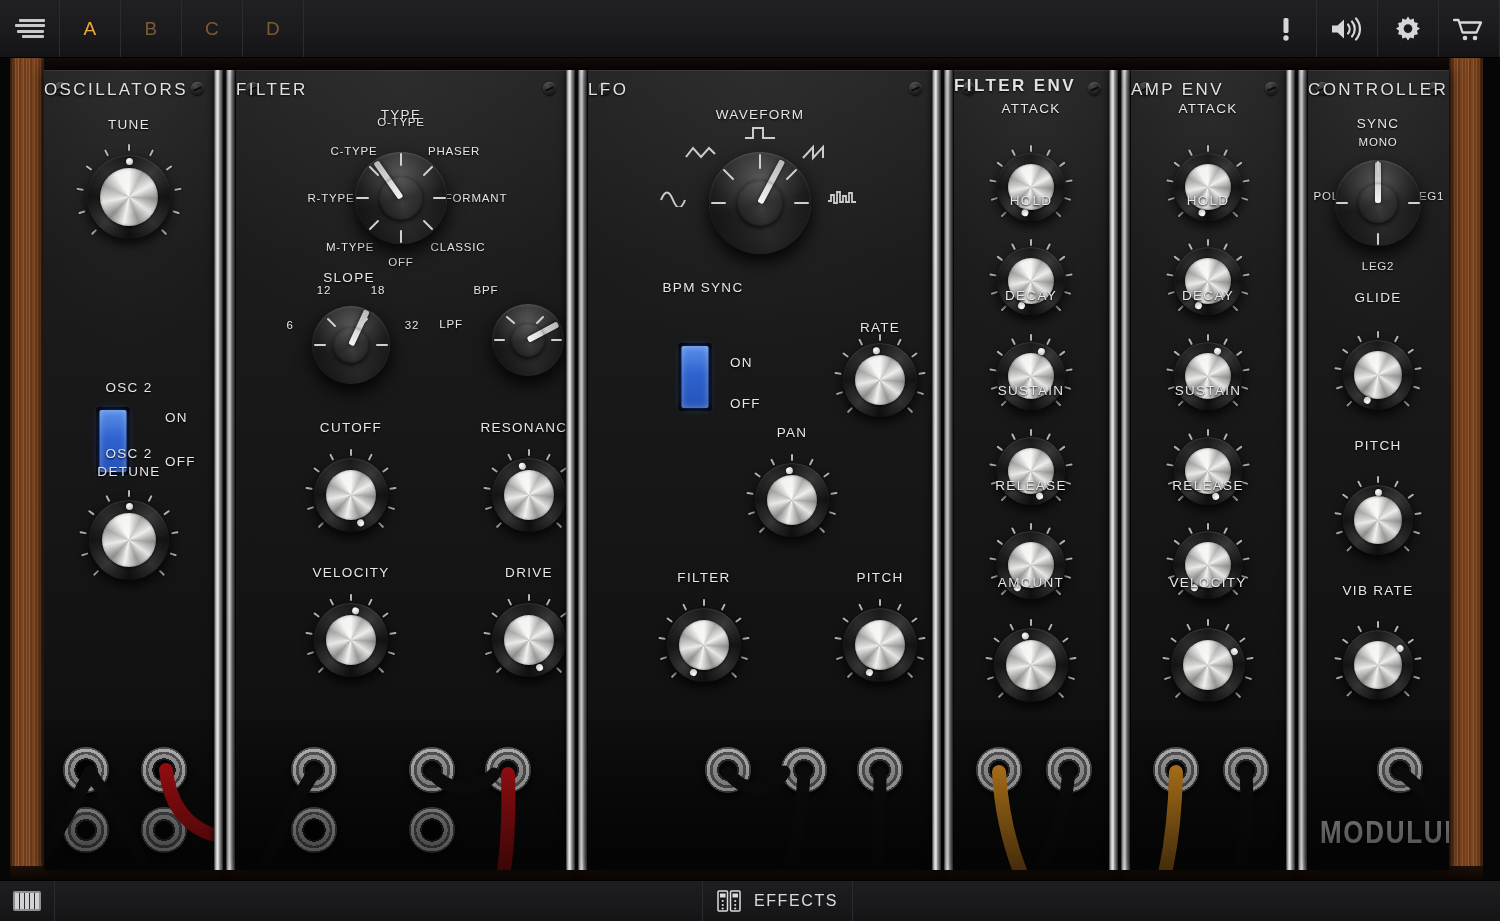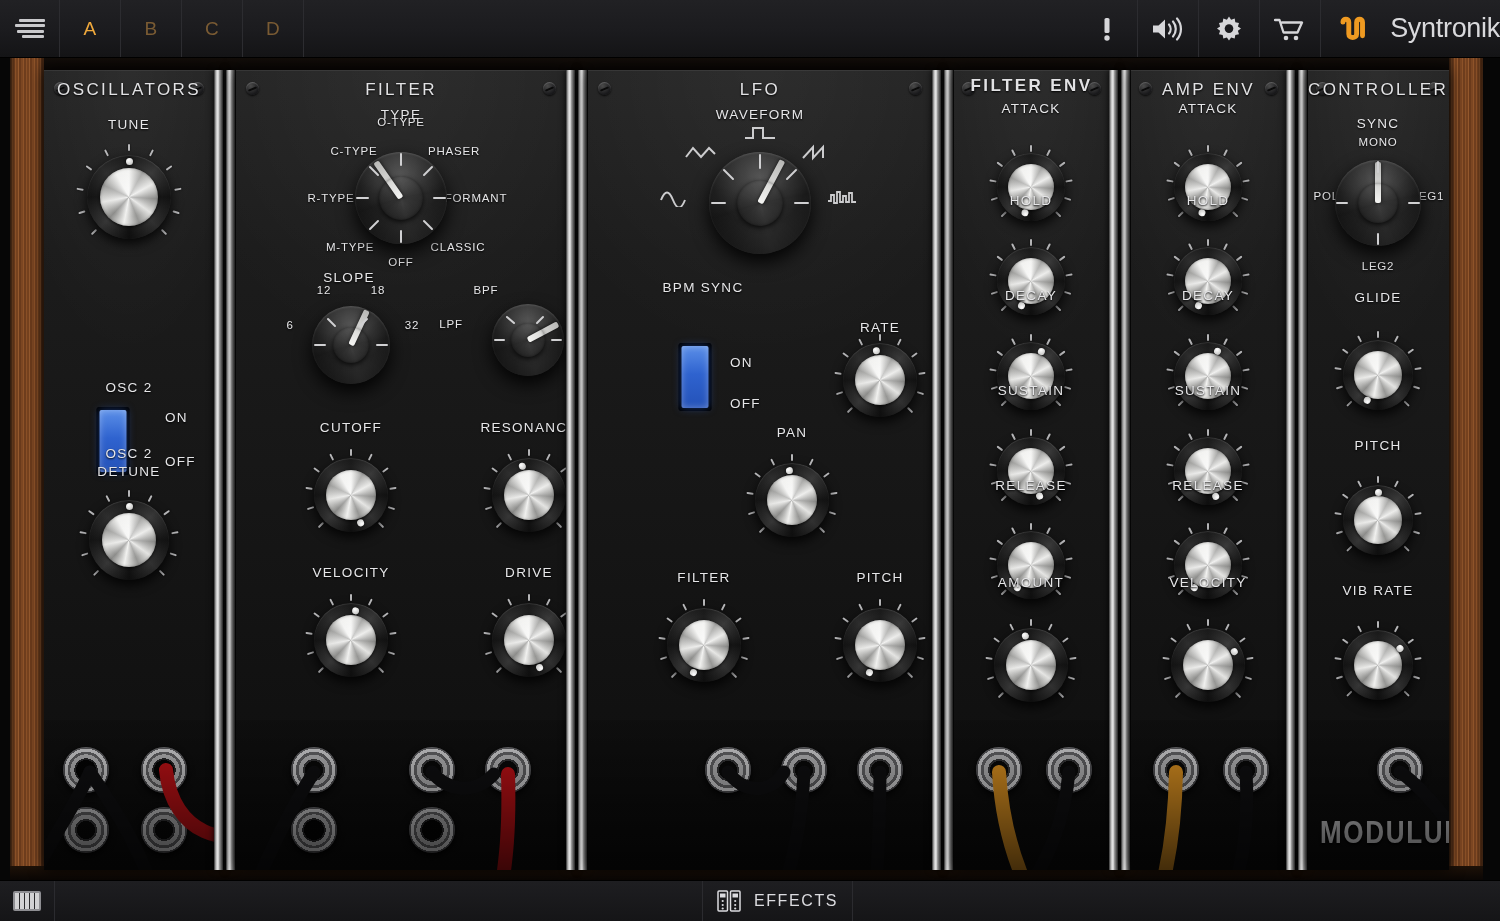--- a/index.html
+++ b/index.html
@@ -123,21 +123,21 @@
     position:absolute; width:13px; height:13px; border-radius:50%;
     background:radial-gradient(circle at 35% 30%, #4a4a4a, #18181a 70%);
     box-shadow:inset 0 1px 1px rgba(255,255,255,.22), 0 1px 2px rgba(0,0,0,.8);
   }
   .screw:after{
     content:""; position:absolute; left:2px; top:6px; width:9px; height:2px;
     background:#0a0a0a; border-radius:1px; transform:rotate(-22deg);
   }
 
   .sect-title{
-    position:absolute; width:100%; text-align:center; color:#e2e2e4;
+    position:absolute; width:100%; text-align:left; color:#e2e2e4;
     font-size:17px; letter-spacing:2.4px; font-weight:400;
     text-shadow:0 1px 2px #000;
   }
   .lbl{
     position:absolute; text-align:center; color:#e6e6e8;
     font-size:13.5px; letter-spacing:1.3px; white-space:nowrap;
     text-shadow:0 1px 2px #000; transform:translateX(-50%);
   }
   .lbl.sm{ font-size:11.5px; letter-spacing:.8px; }
 
@@ -294,26 +294,20 @@
         <circle cx="14" cy="13.6" r="4.3" fill="#1b1b1e"></circle>
       </svg>
     </div>
     <div class="tb-cell tb-icon">
       <svg width="32" height="28" viewBox="0 0 32 28">
         <path d="M1 5h4.5l4 12.5h14L28 7.5H8" stroke="#d6d6d9" stroke-width="2.3" fill="none" stroke-linejoin="round" stroke-linecap="round"></path>
         <circle cx="12" cy="23" r="2.3" fill="#d6d6d9"></circle>
         <circle cx="22" cy="23" r="2.3" fill="#d6d6d9"></circle>
       </svg>
     </div>
-    <div class="tb-cell logo-cell">
-      <svg width="42" height="30" viewBox="0 0 42 30">
-        <path d="M4 8c0-4 6-4 6 0v12c0 5 8 5 8 0V8c0-4 6-4 6 0v14" stroke="#ef9a21" stroke-width="5" fill="none" stroke-linecap="round"></path>
-      </svg>
-      <span class="logo-text">Syntronik</span>
-    </div>
   </div>
 
 
   <div class="body-wrap">
     <div class="frame-top"></div>
     <div class="wood left"></div>
     <div class="wood right"></div>
     <div class="frame-bottom"></div>
 
     <div class="panelarea">

